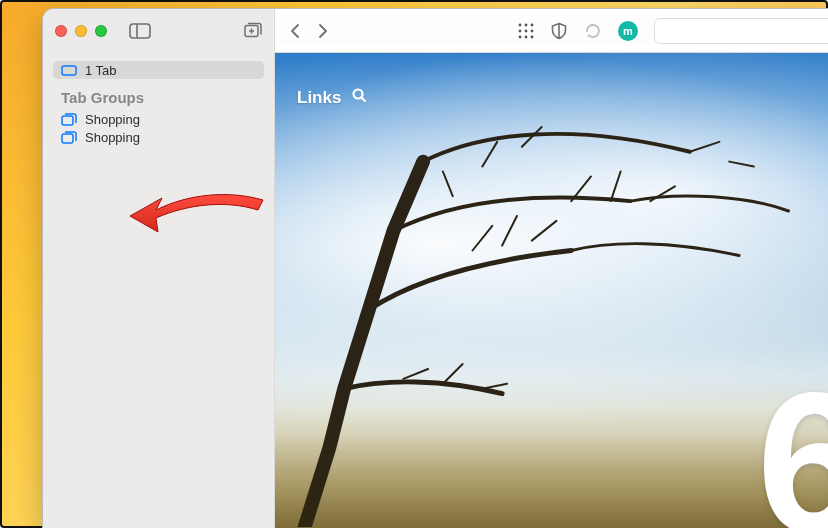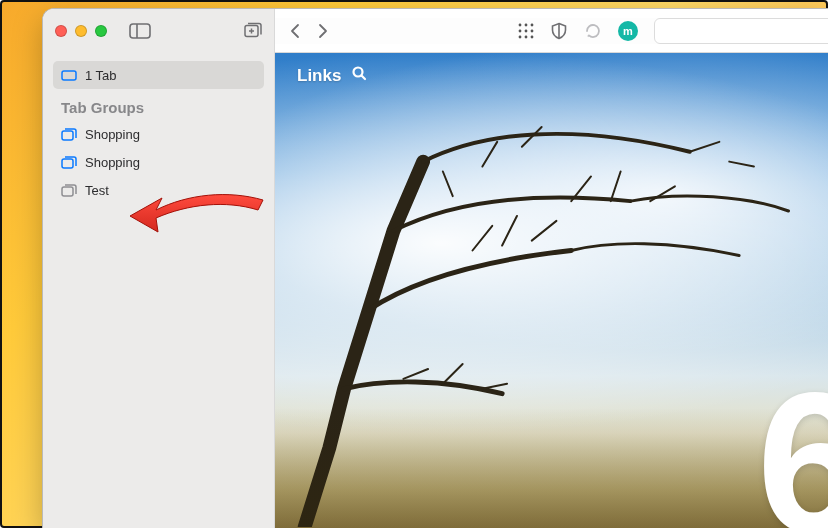--- a/index.html
+++ b/index.html
@@ -34,21 +34,21 @@
   .spacer { flex: 1; }
   .right-tools { display: flex; align-items: center; gap: 16px; }
   .avatar { width: 20px; height: 20px; border-radius: 50%; background: #14b8a6; color: #fff; font-size: 11px; font-weight: 600; display: flex; align-items: center; justify-content: center; }
   .url-field { width: 180px; height: 26px; border: 1px solid #dcdcdc; border-radius: 6px; background: #fff; margin-right: -20px; }
 
   .body { flex: 1; display: flex; min-height: 0; }
   .sidebar {
     width: 232px; background: #ecebea; border-right: 1px solid #d9d9d9; padding: 8px 10px;
   }
   .sb-item {
-    display: flex; align-items: center; gap: 8px; height: 28px; padding: 0 8px;
+    display: flex; align-items: center; gap: 8px; height: 18px; padding: 0 8px;
     border-radius: 5px; color: #2c2c2e; cursor: default;
   }
   .sb-item.selected { background: #d9d8d6; }
   .sb-section { color: #87878a; font-size: 15px; font-weight: 600; padding: 10px 8px 4px; }
   .sb-icon { color: #0a7aff; display: inline-flex; }
   .sb-icon.gray { color: #8e8e92; }
 
   .content {
     flex: 1; position: relative; overflow: hidden;
   }
@@ -65,21 +65,21 @@
     position: absolute; left:0; right:0; bottom:0; height:120px;
     background: linear-gradient(to top, rgba(50,40,10,.35), rgba(50,40,10,0));
   }
   .big6 {
     position: absolute; right: -30px; bottom: -50px;
     font-size: 200px; font-weight: 700; color: #fff; letter-spacing: -10px;
     text-shadow: 0 2px 6px rgba(0,0,0,.15);
     font-family: -apple-system, "Helvetica Neue", Arial, sans-serif;
   }
   .links-row {
-    position: absolute; top: 12px; left: 22px; display: flex; align-items: center; gap: 10px;
+    position: absolute; top: 34px; left: 22px; display: flex; align-items: center; gap: 10px;
     color: #fff; font-weight: 600; font-size: 17px; text-shadow: 0 1px 2px rgba(0,0,0,.2);
   }
   .arrow-anno {
     position: absolute; left: 116px; top: 180px; pointer-events: none;
   }
 </style>
 </head>
 <body>
 
 <div class="desktop">
@@ -177,29 +177,20 @@
           <span>Shopping</span>
         </div>
         <div class="sb-item">
           <span class="sb-icon">
             <svg width="16" height="13" viewBox="0 0 16 13" fill="none" stroke="currentColor" stroke-width="1.5">
                 <rect x="1" y="3" width="11" height="9" rx="2"></rect>
                 <path d="M4 1h9a2 2 0 0 1 2 2v7"></path>
               </svg>
           </span>
           <span>Shopping</span>
-        </div>
-        <div class="sb-item">
-          <span class="sb-icon gray">
-            <svg width="16" height="13" viewBox="0 0 16 13" fill="none" stroke="currentColor" stroke-width="1.5">
-                <rect x="1" y="3" width="11" height="9" rx="2"></rect>
-                <path d="M4 1h9a2 2 0 0 1 2 2v7"></path>
-              </svg>
-          </span>
-          <span>Test</span>
         </div>
       </div>
 
       <div class="content">
         <div class="sky"></div>
         <svg class="tree" viewBox="0 0 560 480" preserveAspectRatio="xMinYMax slice">
           <g stroke="#2b2416" stroke-linecap="round" fill="none">
             <path d="M30 480 L55 400 70 340 95 260 120 180 150 110" stroke-width="14"></path>
             <path d="M95 260 C140 230 210 210 300 200" stroke-width="5"></path>
             <path d="M120 180 C180 150 260 140 360 150" stroke-width="4"></path>

